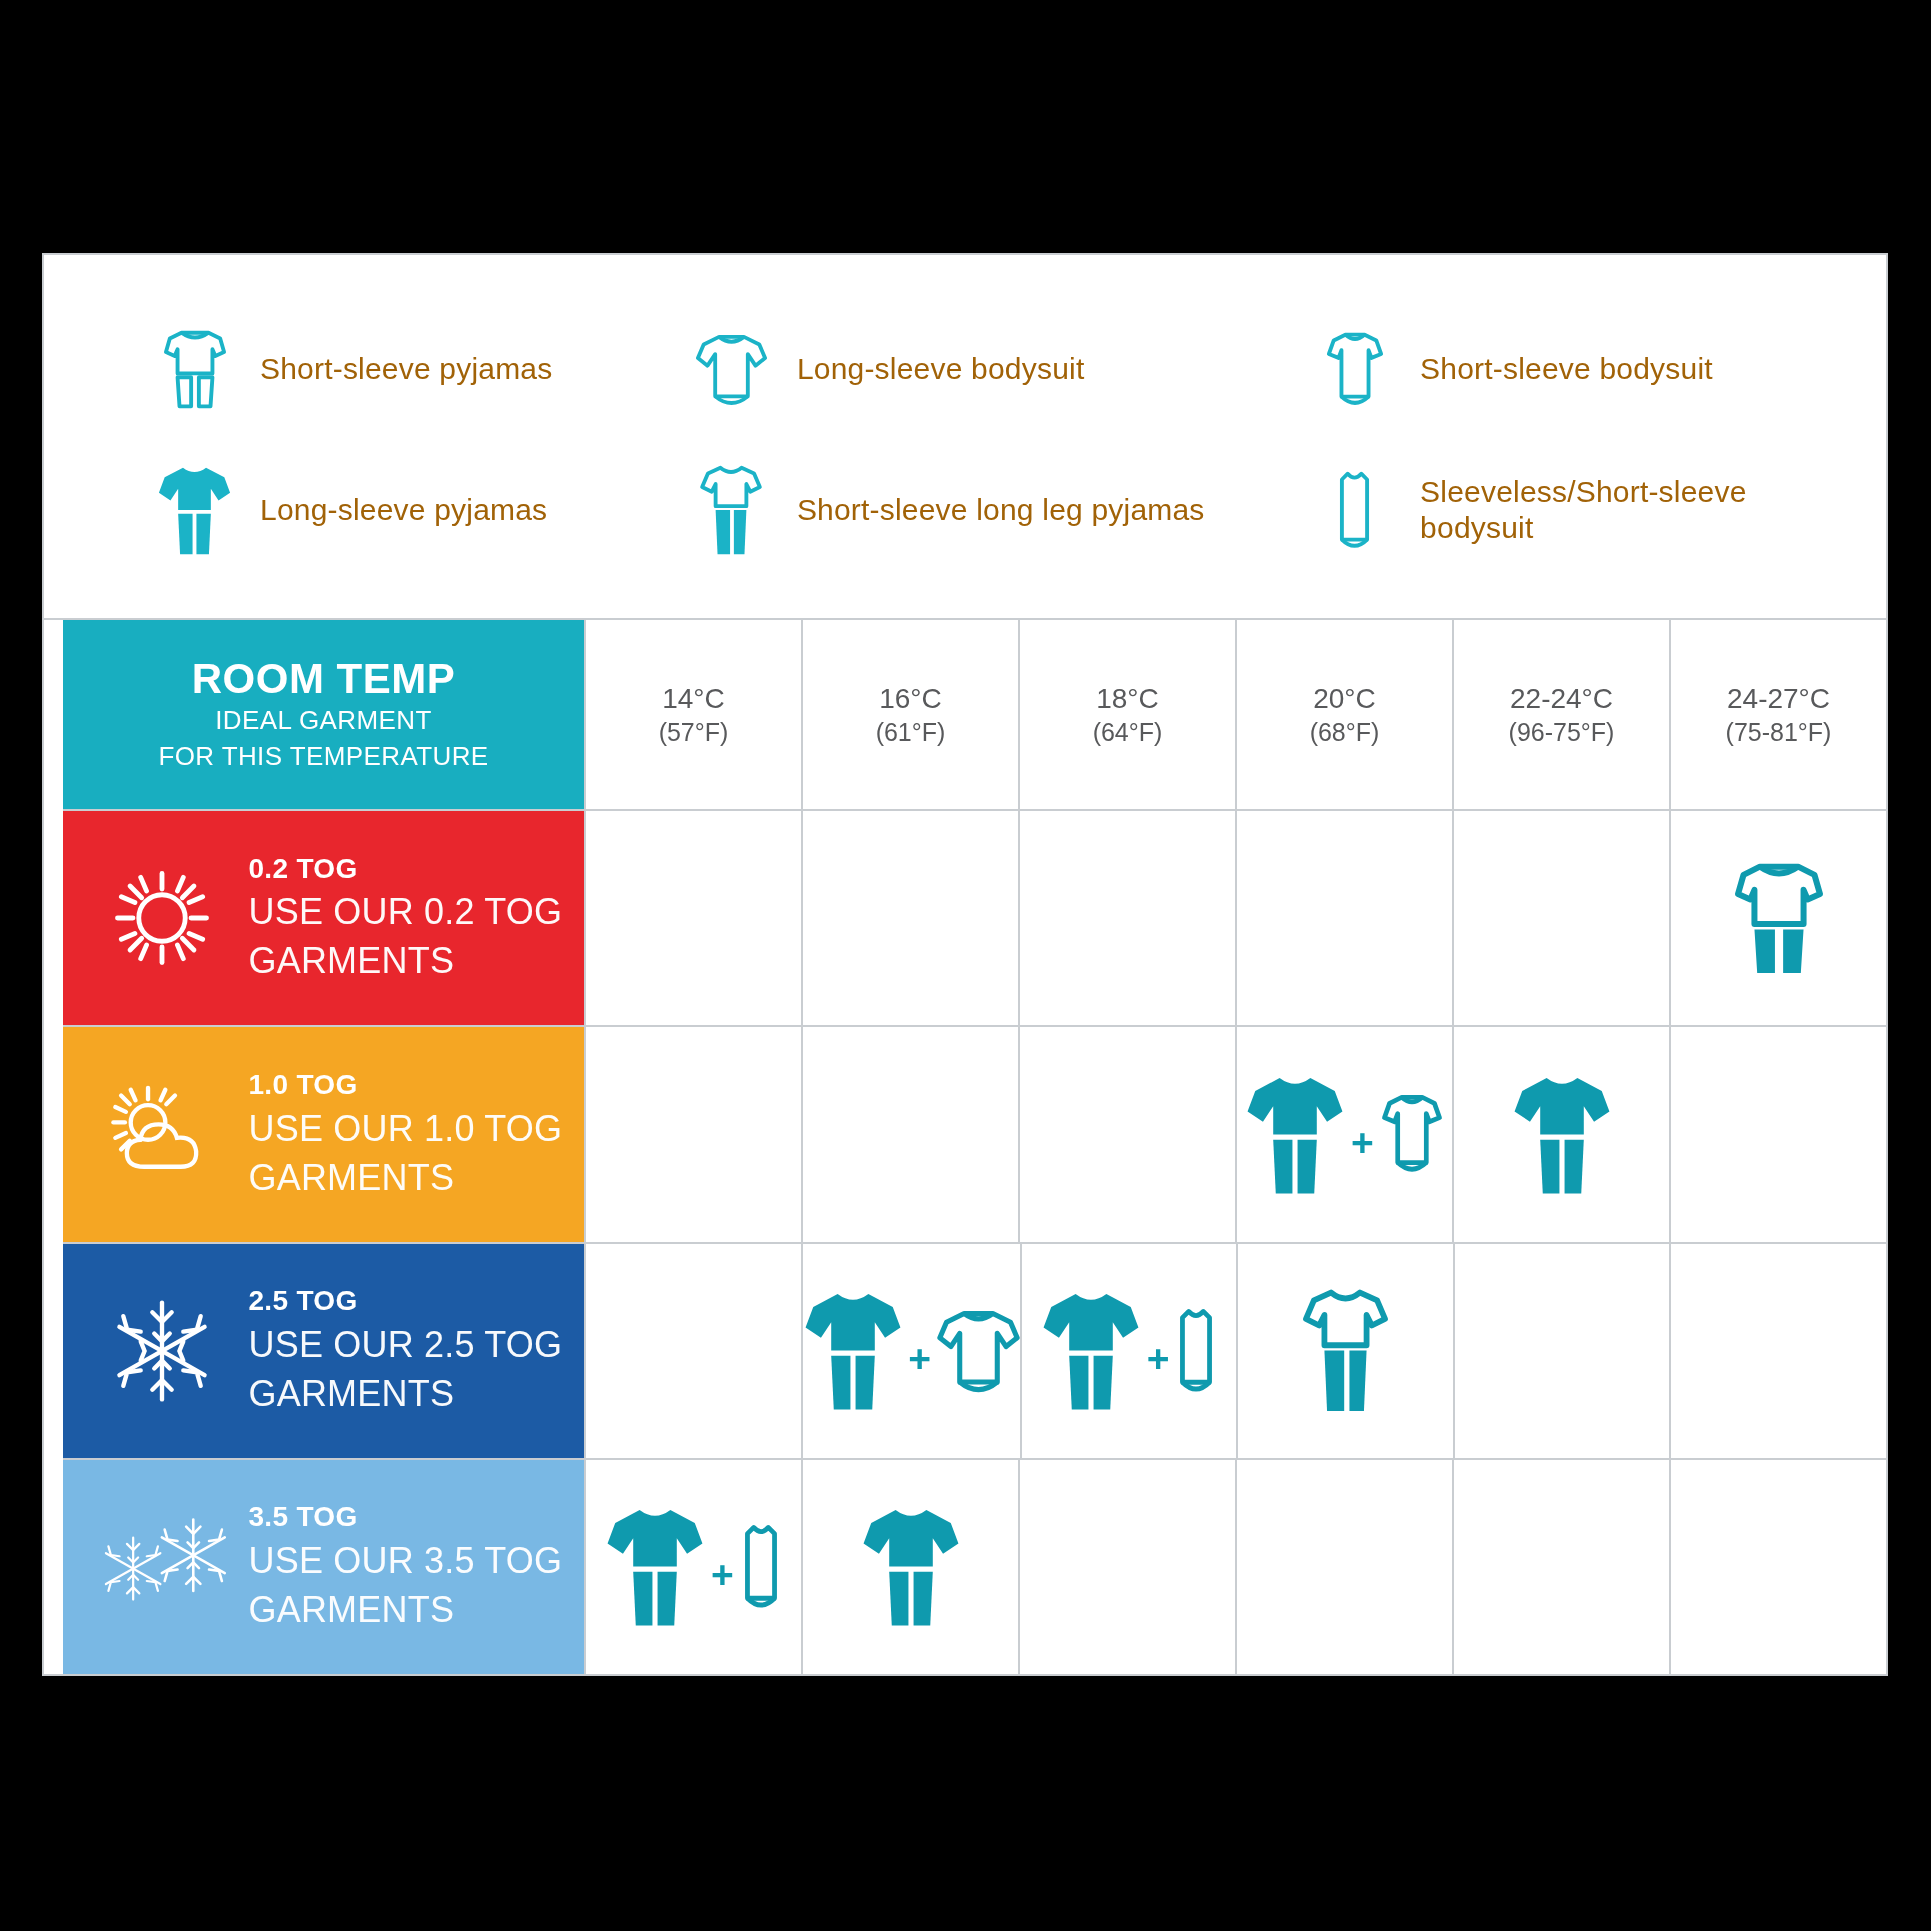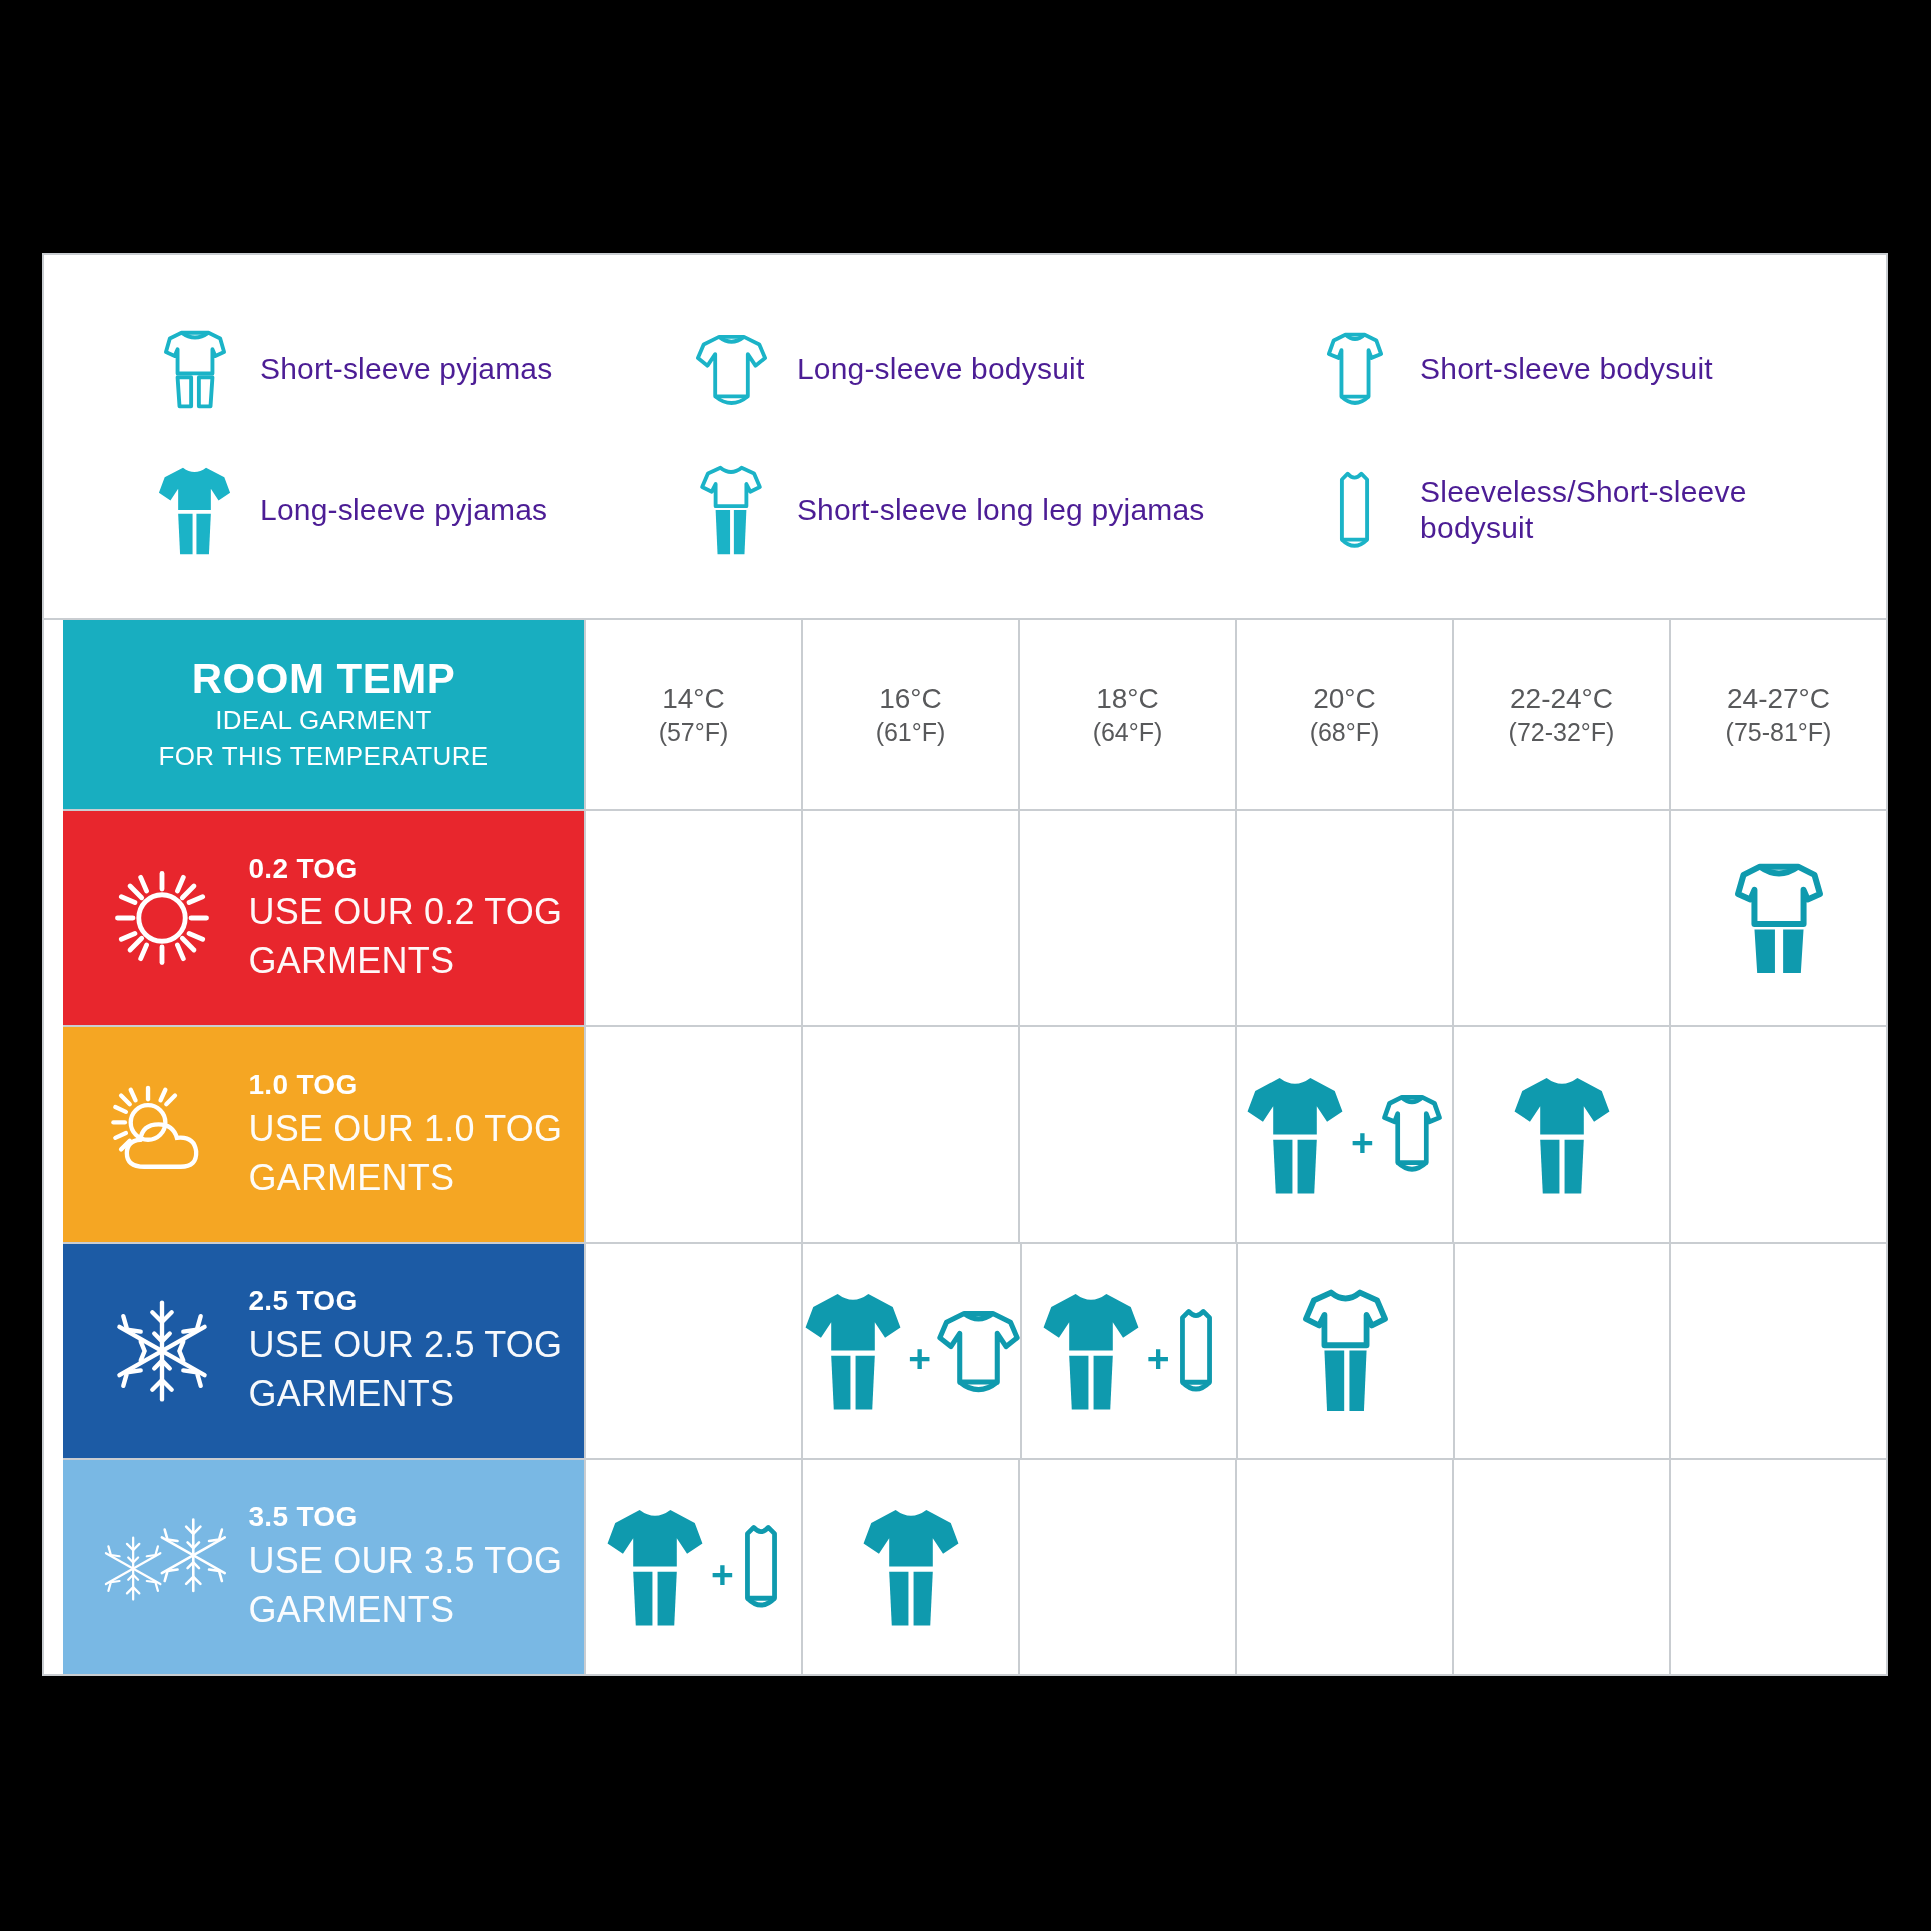--- a/index.html
+++ b/index.html
@@ -62,21 +62,21 @@
   .legend-icon {
     width: 89px;
     height: 106px;
     display: flex;
     align-items: center;
     justify-content: center;
     flex: 0 0 auto;
   }
   .legend-label {
     font-size: 30px;
-    color: #4c1d95;
+    color: #a16207;
     line-height: 1.2;
     letter-spacing: 0.2px;
   }
 
   
   .grid {
     flex: 1 1 auto;
     display: flex;
     flex-direction: column;
   }
@@ -307,21 +307,21 @@
         <div class="cell temp-cell">
           <span>18°C</span>
           <span class="f">(64°F)</span>
         </div>
         <div class="cell temp-cell">
           <span>20°C</span>
           <span class="f">(68°F)</span>
         </div>
         <div class="cell temp-cell">
           <span>22-24°C</span>
-          <span class="f">(72-32°F)</span>
+          <span class="f">(96-75°F)</span>
         </div>
         <div class="cell temp-cell">
           <span>24-27°C</span>
           <span class="f">(75-81°F)</span>
         </div>
       </div>
 
       <div class="grid-row">
         <div class="row-head tog-head bg-red">
           <div class="tog-icon">

